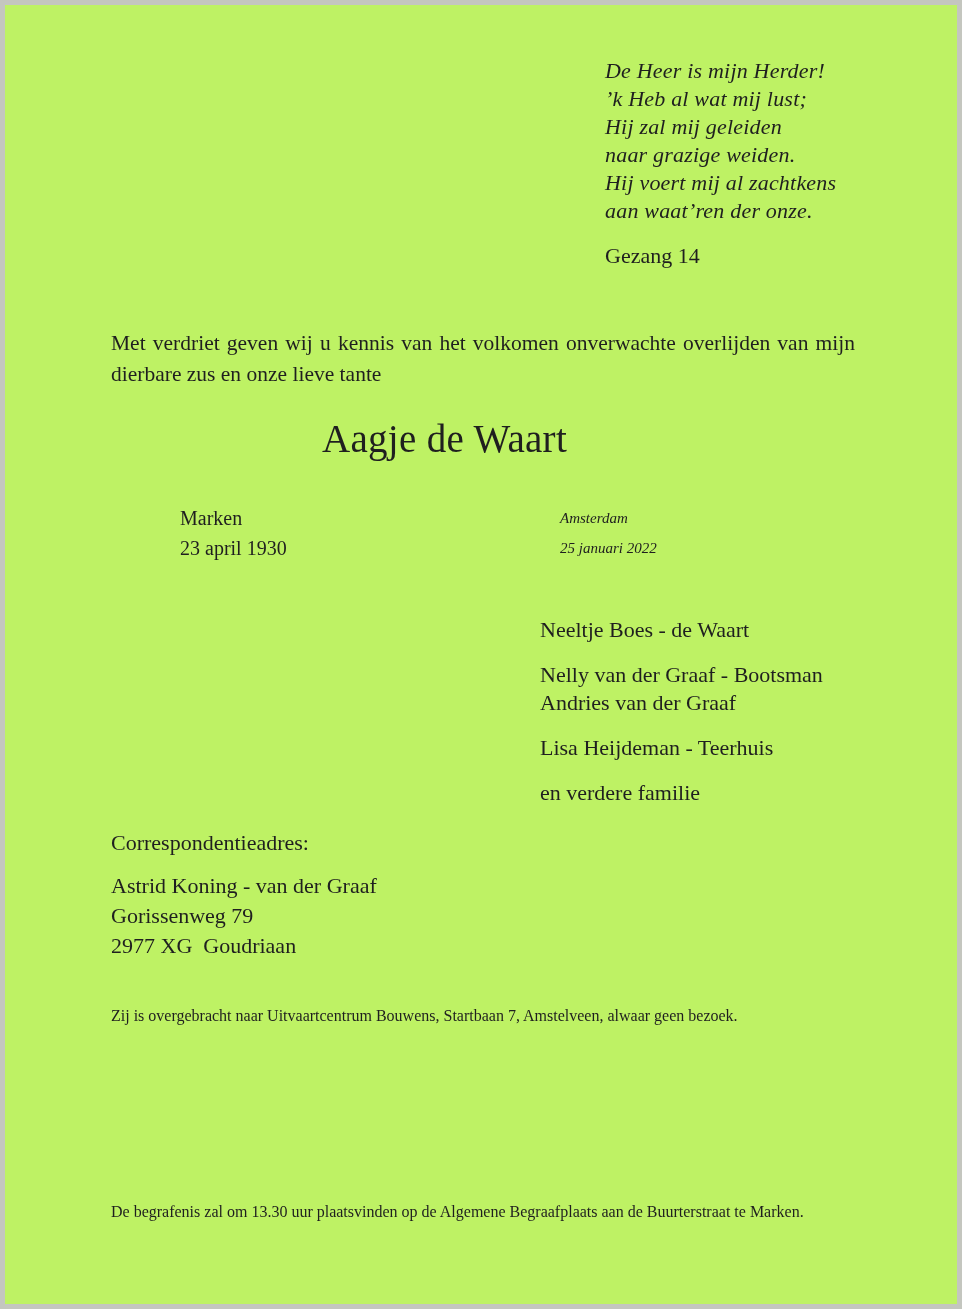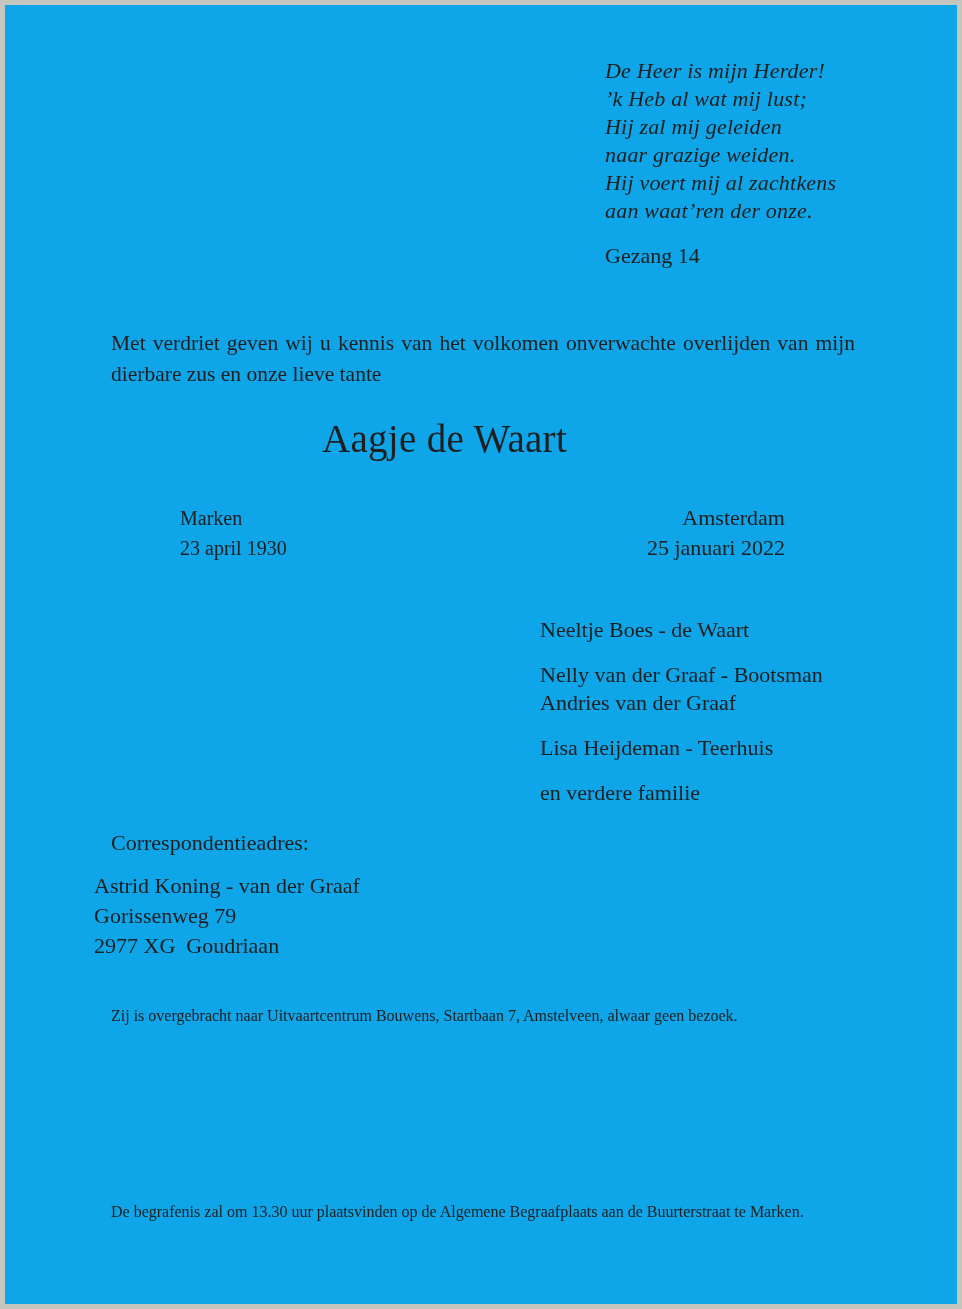--- a/index.html
+++ b/index.html
@@ -4,21 +4,21 @@
 <style>
   html, body {
     margin: 0;
     padding: 0;
     background: #ffffff;
   }
   .page {
     position: relative;
     width: 962px;
     height: 1309px;
-    background: #0ea5e9;
+    background: #bef264;
     box-shadow: inset 0 0 0 5px #c4c6bf;
     font-family: "Liberation Serif", serif;
     color: #1f1f1f;
     overflow: hidden;
   }
   .abs { position: absolute; }
 
   .poem {
     left: 605px;
     top: 57px;
@@ -53,40 +53,41 @@
     top: 503px;
     width: 225px;
     text-align: left;
     font-size: 20px;
     line-height: 30px;
   }
   .death-col {
     left: 560px;
     top: 503px;
     width: 225px;
-    text-align: right;
-    font-size: 22px;
+    text-align: left;
+    font-size: 15px;
     line-height: 30px;
+    font-style: italic;
   }
   .family {
     left: 540px;
     top: 616px;
     font-size: 22px;
     line-height: 28px;
   }
   .family .group { margin: 0 0 17px 0; }
   .family .group:last-child { margin-bottom: 0; }
 
   .correspondence-label {
     left: 111px;
     top: 830px;
     font-size: 22px;
   }
   .correspondence-address {
-    left: 94px;
+    left: 111px;
     top: 871px;
     font-size: 22px;
     line-height: 30px;
   }
   .notice {
     left: 111px;
     top: 0;
     width: 748px;
     font-size: 16px;
     line-height: 31px;

